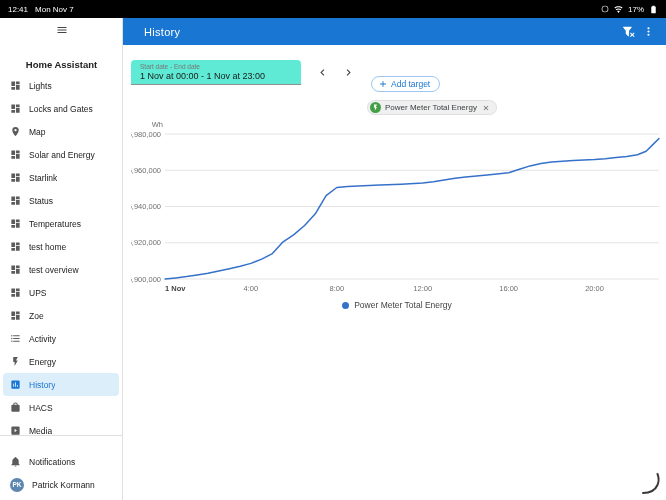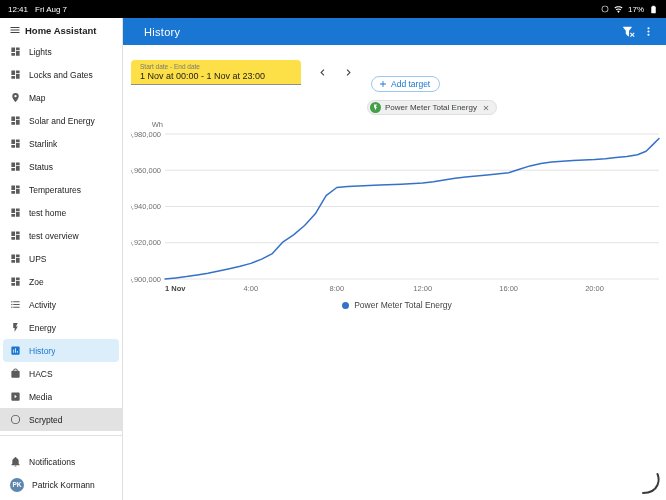--- a/index.html
+++ b/index.html
@@ -11,21 +11,21 @@
   .statusbar { height:18px; background:#000; color:#fff; display:flex; align-items:center;
                justify-content:space-between; padding:0 8px; font-size:8px; }
   .sb-left { display:flex; gap:7px; align-items:flex-end; }
   .sb-right { display:flex; gap:5px; align-items:center; }
   .sb-right svg { display:block; }
 
   .app { display:flex; height:482px; }
 
   
   .sidebar { width:123px; border-right:1px solid #e0e0e0; display:flex; flex-direction:column; background:#fff; }
-  .sidebar-header { display:flex; align-items:center; gap:4px; padding:6px 8px 4px 9px; }
+  .sidebar-header { display:flex; align-items:center; gap:23px; padding:6px 8px 4px 9px;flex-direction:column; }
   .sidebar-title { font-size:9.5px; font-weight:bold; color:#212121; white-space:nowrap; }
   .menu-btn { color:#444; display:flex; }
   .side-items { flex:1; overflow:hidden; }
   .side-item { display:flex; align-items:center; gap:8px; height:23px; padding:0 6px 0 10px;
                color:#212121; cursor:pointer; }
   .side-item .si-icon { width:11px; height:11px; color:#5b5b5b; flex:0 0 auto; display:flex; }
   .side-item .si-label { font-size:8.5px; white-space:nowrap; overflow:hidden; }
   .side-item.active { background:#ddeefb; border-radius:4px; margin:0 3px; padding:0 3px 0 7px; color:#1976d2; }
   .side-item.active .si-icon { color:#1976d2; }
   .side-item.gray { background:#e2e2e2; }
@@ -36,21 +36,21 @@
   
   .main { flex:1; display:flex; flex-direction:column; background:#fff; min-width:0; }
   .appbar { height:27px; background:#1976d2; display:flex; align-items:center; color:#fff;
             padding:0 8px 0 21px; flex:0 0 auto; }
   .appbar-title { font-size:11px; font-weight:500; letter-spacing:.3px; flex:1; }
   .icon-btn { width:20px; height:20px; display:flex; align-items:center; justify-content:center;
               color:#fff; cursor:pointer; }
 
   .content { flex:1; padding:7px 0 0 8px; position:relative; }
   .controls-row { display:flex; align-items:center; }
-  .date-field { background:#fde047; border-bottom:1px solid #8f8f8f; border-radius:4px 4px 0 0;
+  .date-field { background:#5eead4; border-bottom:1px solid #8f8f8f; border-radius:4px 4px 0 0;
                 padding:3px 9px 3px 9px; min-width:170px; cursor:pointer; }
   .df-label { font-size:6.5px; color:#777; margin-bottom:1px; }
   .df-value { font-size:9px; color:#1b1b1b; white-space:nowrap; }
   .nav-arrows { display:flex; gap:12px; margin-left:14px; }
   .arrow-btn { color:#3c4043; width:14px; height:14px; display:flex; align-items:center;
                justify-content:center; cursor:pointer; }
   .add-target { display:flex; align-items:center; gap:3px; border:1px solid #9ec7ef; border-radius:10px;
                 color:#1976d2; padding:2px 9px 2px 6px; font-size:8.5px; font-weight:500; background:#fff;
                 margin-left:16px; cursor:pointer; white-space:nowrap;margin-top:24px; }
   .chip-row { margin:5px 0 0 236px; }
@@ -70,21 +70,21 @@
   .gesture { position:absolute; right:3px; bottom:1px; }
 </style>
 </head>
 <body>
 
 <div class="screen">
 
   <div class="statusbar">
     <div class="sb-left">
       <span>12:41</span>
-      <span>Fri Aug 7</span>
+      <span>Mon Nov 7</span>
     </div>
     <div class="sb-right">
       <span>
           <svg viewBox="0 0 24 24" width="8" height="8" fill="currentColor">
             <path d="M12,2A10,10 0 0,0 2,12A10,10 0 0,0 12,22A10,10 0 0,0 22,12A10,10 0 0,0 12,2M12,20A8,8 0 0,1 4,12A8,8 0 0,1 12,4A8,8 0 0,1 20,12A8,8 0 0,1 12,20Z" fill="currentColor"></path>
           </svg>
         </span>
       <span>
           <svg viewBox="0 0 24 24" width="9" height="9" fill="currentColor">
             <path d="M12,21L15.6,16.2C14.6,15.45 13.35,15 12,15C10.65,15 9.4,15.45 8.4,16.2L12,21M12,3C7.95,3 4.21,4.34 1.2,6.6L3,9C5.5,7.12 8.62,6 12,6C15.38,6 18.5,7.12 21,9L22.8,6.6C19.79,4.34 16.05,3 12,3M12,9C9.3,9 6.81,9.89 4.8,11.4L6.6,13.8C8.1,12.67 9.97,12 12,12C14.03,12 15.9,12.67 17.4,13.8L19.2,11.4C17.19,9.89 14.7,9 12,9Z" fill="currentColor"></path>

